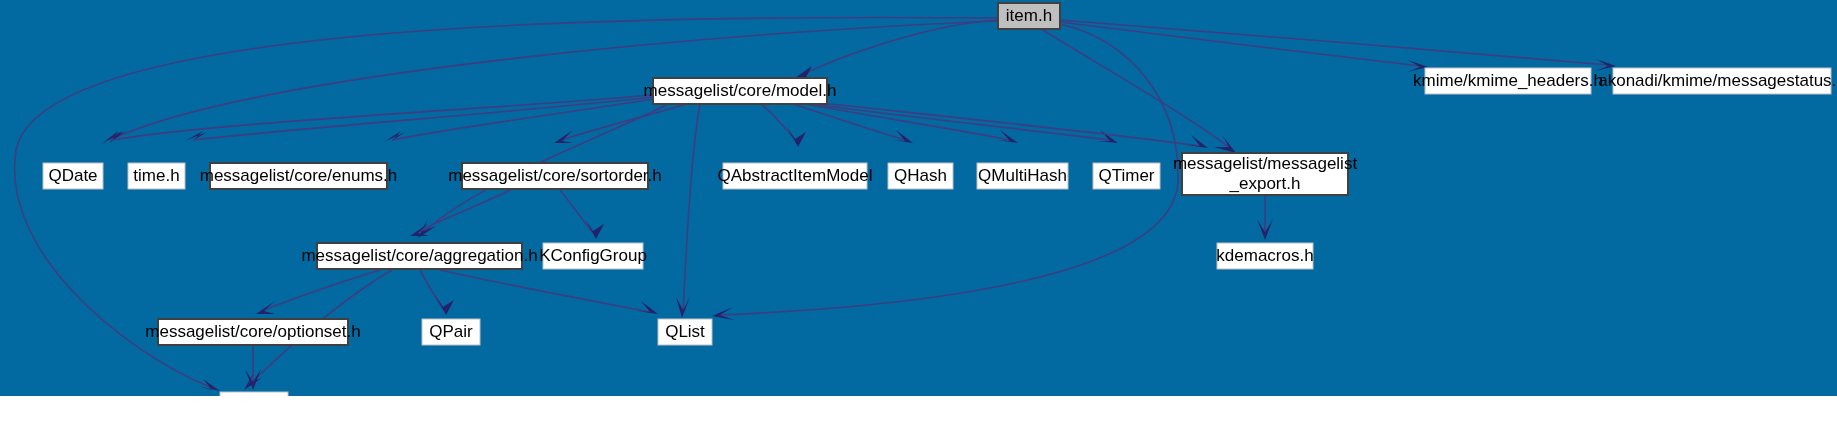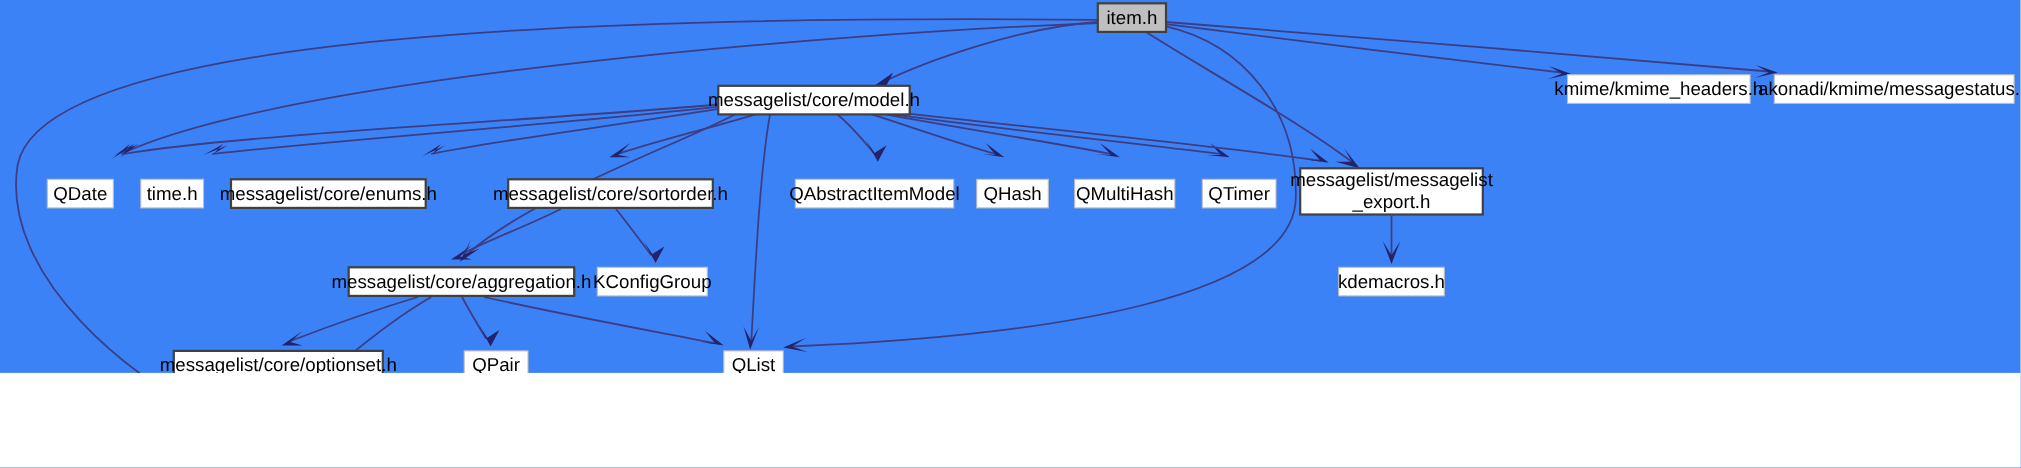--- a/index.html
+++ b/index.html
@@ -6,22 +6,22 @@
     margin: 0;
     padding: 0;
     background: #ffffff;
   }
   body {
     font-family: "Liberation Sans", sans-serif;
   }
   #graph-root {
     position: relative;
     width: 1837px;
-    height: 339px;
-    background: #3b82f6;
+    height: 396px;
+    background: #0369a1;
     overflow: hidden;
   }
   svg#graph-svg {
     position: absolute;
     left: 0;
     top: 0;
     width: 1837px;
     height: 425px;
   }
   .node-rect {

